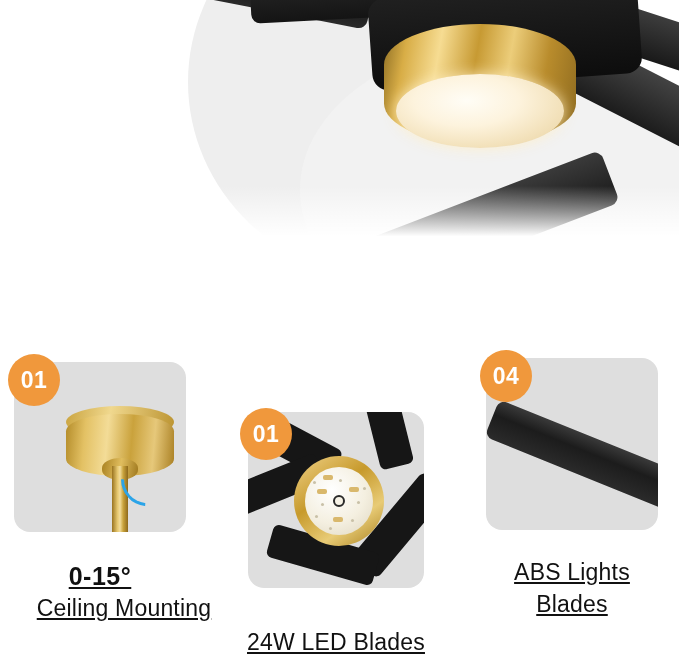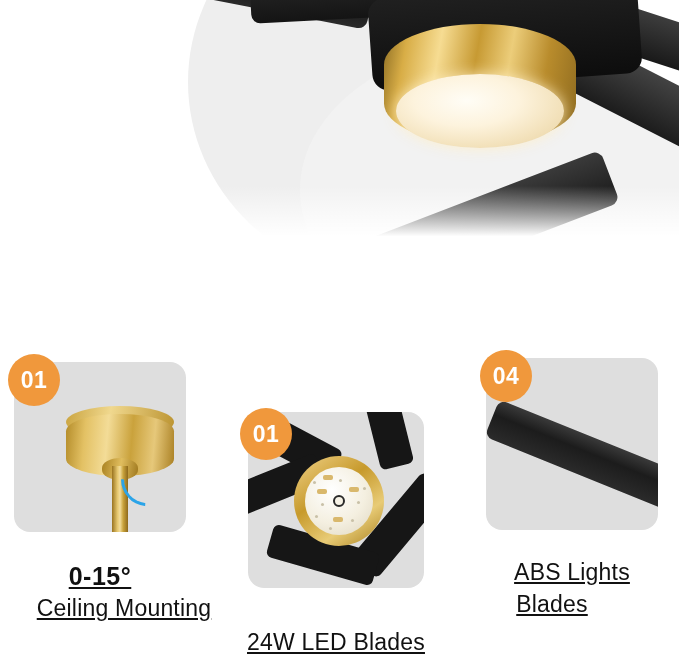--- a/index.html
+++ b/index.html
@@ -251,16 +251,16 @@
     <div class="badge" style="left:240px; top:408px;">01</div>
     <div class="caption cap-normal" style="left:236px; top:628px; width:200px;">24W LED Blades</div>
   </div>
 
   <div class="panel">
     <div class="panel-box" style="left:486px; top:358px; width:172px; height:172px;">
       <div class="p3-blade"></div>
     </div>
     <div class="badge" style="left:480px; top:350px;">04</div>
     <div class="caption cap-normal" style="left:472px; top:558px; width:200px;">ABS Lights</div>
-    <div class="caption cap-normal" style="left:452px; top:590px; width:200px;">Blades</div>
+    <div class="caption cap-normal" style="left:472px; top:590px; width:200px;">Blades</div>
   </div>
 
 </div>
 
 </body></html>

